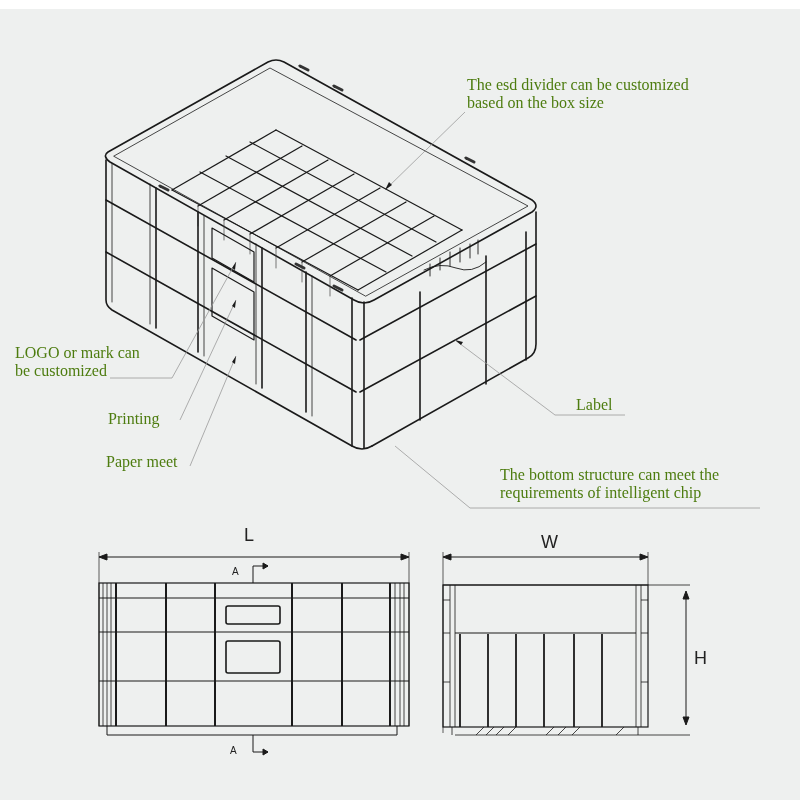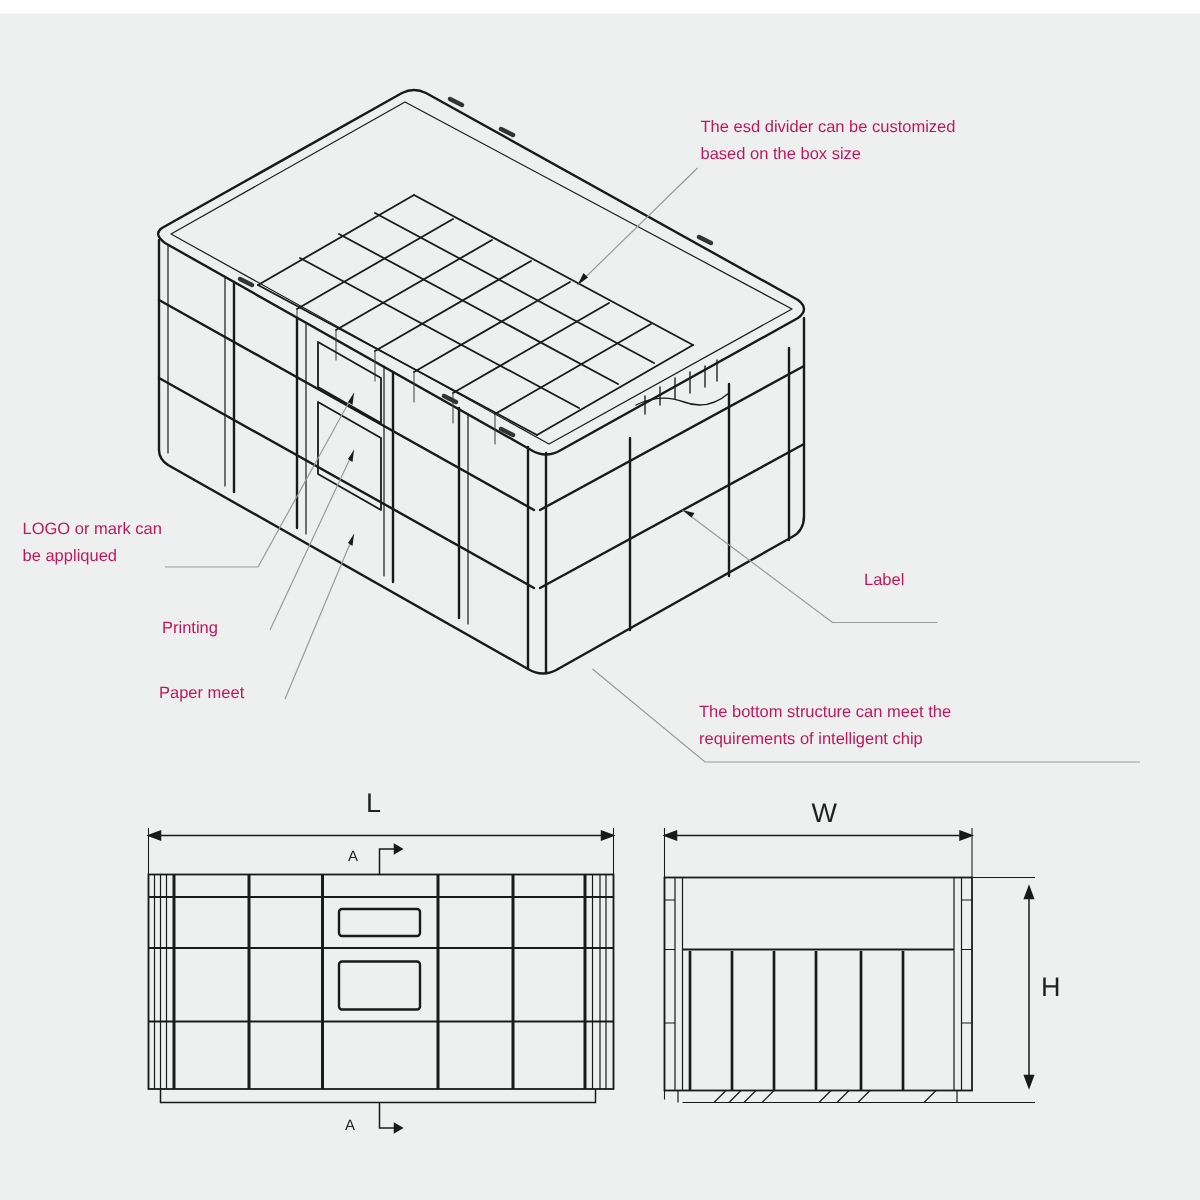--- a/index.html
+++ b/index.html
@@ -1,20 +1,20 @@
 <!DOCTYPE html>
 <html><head>
 <meta charset="utf-8">
 <style>
   html, body { margin: 0; padding: 0; }
   body { width: 800px; height: 800px; background: #ffffff; position: relative; overflow: hidden;
          font-family: "Liberation Sans", sans-serif; }
   .canvas { position: absolute; left: 0; top: 9px; width: 800px; height: 791px; background: #eef0ef; }
   svg { position: absolute; left: 0; top: 0; }
-  .label { position: absolute; color: #be185d; font-size: 11px; line-height: 18px; white-space: pre-line; }
+  .label { position: absolute; color: #4d7c0f; font-size: 16px; line-height: 18px; white-space: pre-line; font-family: Liberation Serif, serif; }
   .dim { position: absolute; color: #222; font-size: 18px; }
   .sec { position: absolute; color: #222; font-size: 10px; }
 </style>
 </head>
 <body>
 
 <div class="canvas"></div>
 
 <svg width="800" height="800" viewBox="0 0 800 800">
   <g fill="none" stroke="#1a1a1a" stroke-linecap="round" stroke-linejoin="round">
@@ -173,24 +173,24 @@
     <path d="M452 727 L452 735 M638 727 L638 735" stroke-width="0.8"></path>
     <g stroke-width="0.8">
       <path d="M476 735 L484 727 M486 735 L494 727 M496 735 L504 727 M508 735 L516 727 M546 735 L554 727 M558 735 L566 727 M572 735 L580 727 M616 735 L624 727"></path>
     </g>
   </g>
 </svg>
 
 <div class="label" style="left:467px; top:76px;">The esd divider can be customized
 based on the box size</div>
 <div class="label" style="left:15px; top:344px;">LOGO or mark can
-be appliqued</div>
+be customized</div>
 <div class="label" style="left:108px; top:410px;">Printing</div>
 <div class="label" style="left:106px; top:453px;">Paper meet</div>
-<div class="label" style="left:576px; top:378px;">Label</div>
-<div class="label" style="left:466px; top:466px;">The bottom structure can meet the
+<div class="label" style="left:576px; top:396px;">Label</div>
+<div class="label" style="left:500px; top:466px;">The bottom structure can meet the
 requirements of intelligent chip</div>
 
 <div class="dim" style="left:244px; top:525px;">L</div>
 <div class="dim" style="left:541px; top:532px;">W</div>
 <div class="dim" style="left:694px; top:648px;">H</div>
 <div class="sec" style="left:232px; top:566px;">A</div>
 <div class="sec" style="left:230px; top:745px;">A</div>
 
 </body></html>

